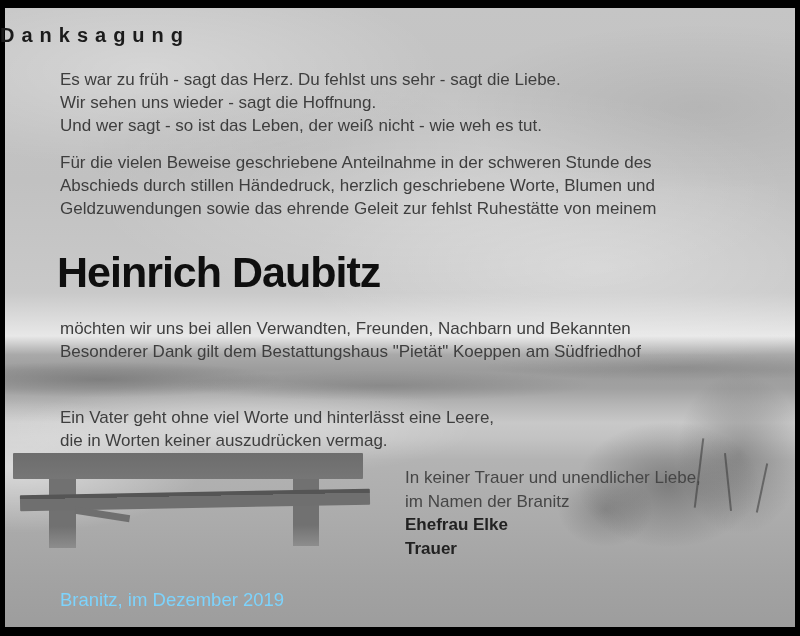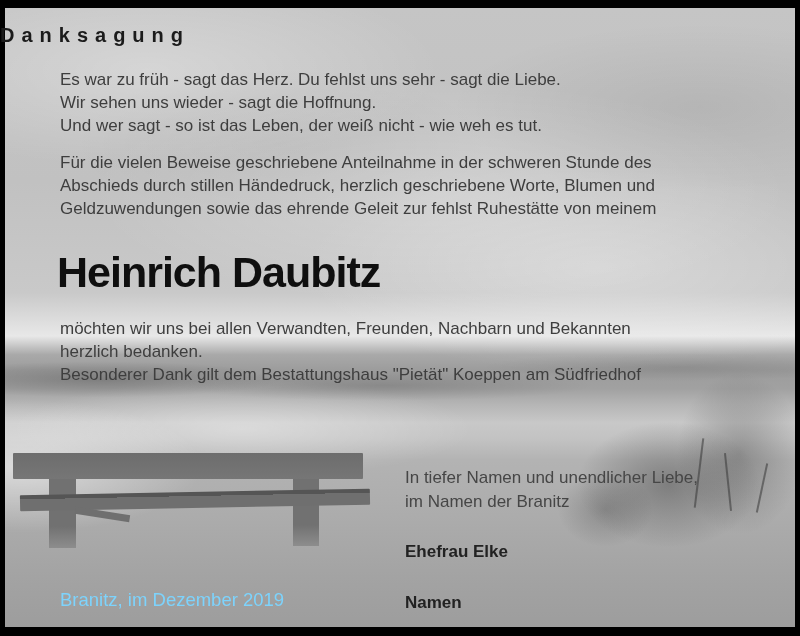--- a/index.html
+++ b/index.html
@@ -86,21 +86,21 @@
   .verse1   { left: 60px; top: 68px; }
   .intro    { left: 60px; top: 151px; }
   .name {
     position: absolute; left: 57px; top: 248px;
     font-size: 43px; font-weight: bold; letter-spacing: -1px;
     color: #0f0f0f; white-space: nowrap;
   }
   .thanks   { left: 60px; top: 309px; margin-top: 8px; }
   .father   { left: 60px; top: 406px; }
   .closing  { left: 405px; top: 466px; line-height: 23.5px; color: #464646; }
-  .closing .bold { font-weight: bold; color: #222; margin-top: 27px; }
+  .closing .bold { font-weight: bold; color: #222; }
   .dateline {
     position: absolute; left: 60px; top: 589px;
     color: #7dd3fc; font-size: 18.5px; white-space: nowrap;
   }
 </style>
 </head>
 <body>
 
 <div class="page">
 
@@ -130,28 +130,31 @@
     <div class="textblock intro">
       <div class="line">Für die vielen Beweise geschriebene Anteilnahme in der schweren Stunde des</div>
       <div class="line">Abschieds durch stillen Händedruck, herzlich geschriebene Worte, Blumen und</div>
       <div class="line">Geldzuwendungen sowie das ehrende Geleit zur fehlst Ruhestätte von meinem</div>
     </div>
 
     <div class="name">Heinrich Daubitz</div>
 
     <div class="textblock thanks">
       <div class="line">möchten wir uns bei allen Verwandten, Freunden, Nachbarn und Bekannten</div>
-      <div class="line">herzlich bedanken.</div>
       <div class="line">Besonderer Dank gilt dem Bestattungshaus "Pietät" Koeppen am Südfriedhof</div>
     </div>
 
+    <div class="textblock father">
+      <div class="line">Ein Vater geht ohne viel Worte und hinterlässt eine Leere,</div>
+      <div class="line">die in Worten keiner auszudrücken vermag.</div>
+    </div>
 
     <div class="textblock closing">
-      <div class="line">In tiefer Namen und unendlicher Liebe,</div>
+      <div class="line">In keiner Trauer und unendlicher Liebe,</div>
       <div class="line">im Namen der Branitz</div>
       <div class="line bold">Ehefrau Elke</div>
-      <div class="line bold">Namen</div>
+      <div class="line bold">Trauer</div>
     </div>
 
     <div class="dateline">Branitz, im Dezember 2019</div>
 
   </div>
 </div>
 
 </body></html>

